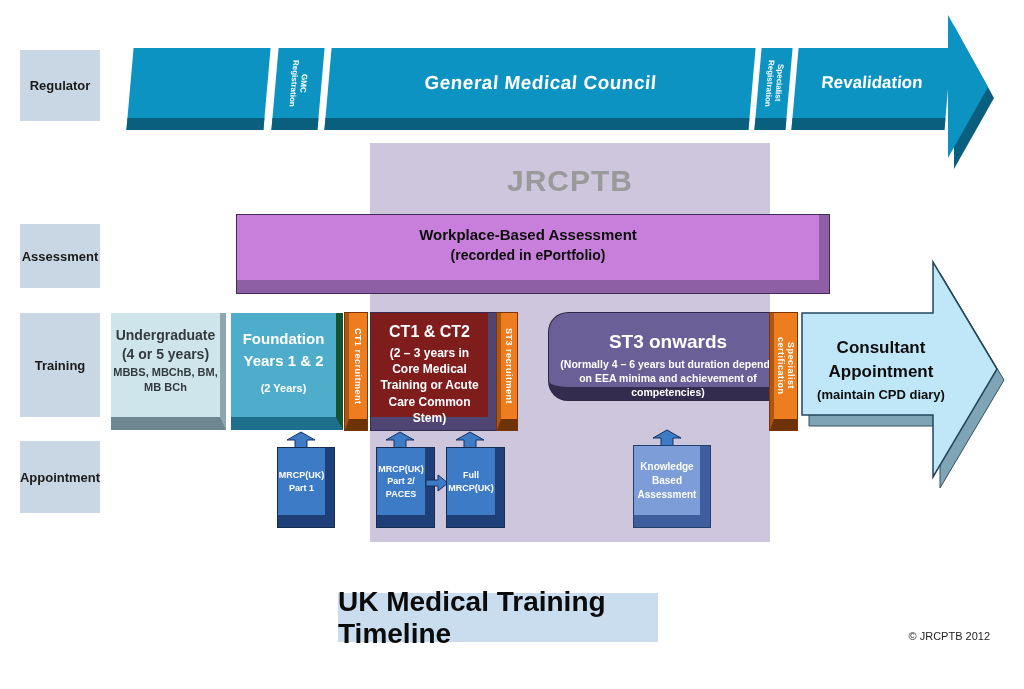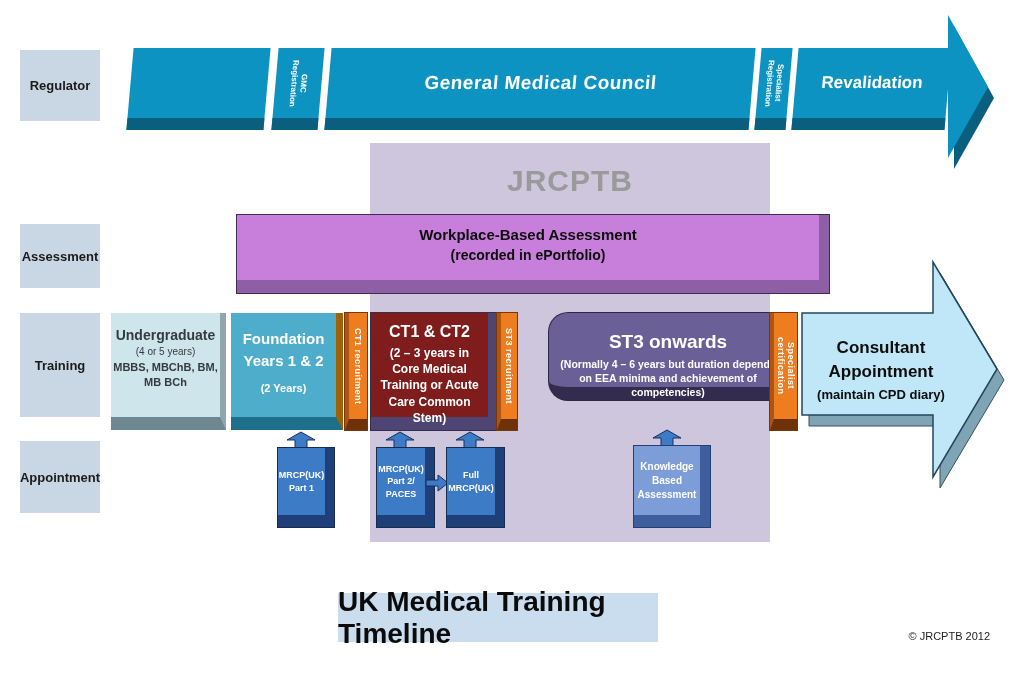--- a/index.html
+++ b/index.html
@@ -25,23 +25,23 @@
   
   .wba{background:#C87FDB;border-right:10px solid #8E5FA5;border-bottom:13px solid #8E5FA5;
        box-shadow:0 0 0 1px #3F2B55;text-align:center;padding-top:11px;}
   .wba .l1{display:block;font-size:15px;font-weight:bold;color:#0d0d0d;}
   .wba .l2{display:block;font-size:14px;font-weight:bold;color:#0d0d0d;margin-top:4px;}
   
   .block{text-align:center;}
   .undergrad{background:#CFE5EC;border-right:6px solid #8FA6AF;border-bottom:13px solid #6E8892;
              color:#333B3F;padding-top:14px;}
   .undergrad .t{display:block;font-size:14px;font-weight:bold;margin-bottom:3px;}
-  .undergrad .s1{display:block;font-size:10px;font-weight:normal;margin-bottom:3px;}
+  .undergrad .s1{display:block;font-size:14px;font-weight:bold;margin-bottom:3px;}
   .undergrad .s2,.undergrad .s3{display:block;font-size:11px;font-weight:bold;line-height:1.35;}
-  .foundation{background:#4FADCC;border-right:7px solid #a16207;border-bottom:13px solid #1D6F8C;
+  .foundation{background:#4FADCC;border-right:7px solid #14532d;border-bottom:13px solid #1D6F8C;
               color:#fff;padding-top:15px;}
   .foundation .t{display:block;font-size:15px;font-weight:bold;line-height:1.45;}
   .foundation .s{display:block;font-size:11px;font-weight:bold;margin-top:10px;}
   .vtab{background:#EE7D20;border-left:4px solid #B05510;border-bottom:11px solid #6E3208;
         box-shadow:0 0 0 1px #7A3608;display:flex;align-items:center;justify-content:center;}
   .vtab .vtext{font-size:9px;letter-spacing:.5px;}
   .ct12{background:#7f1d1d;border-right:8px solid #4F4573;border-bottom:13px solid #4F4573;
         box-shadow:0 0 0 1px #352E52;color:#fff;padding-top:10px;}
   .ct12 .t{display:block;font-size:16px;font-weight:bold;margin-bottom:4px;}
   .ct12 .s{display:block;font-size:12px;font-weight:bold;line-height:1.35;padding:0 7px;}

